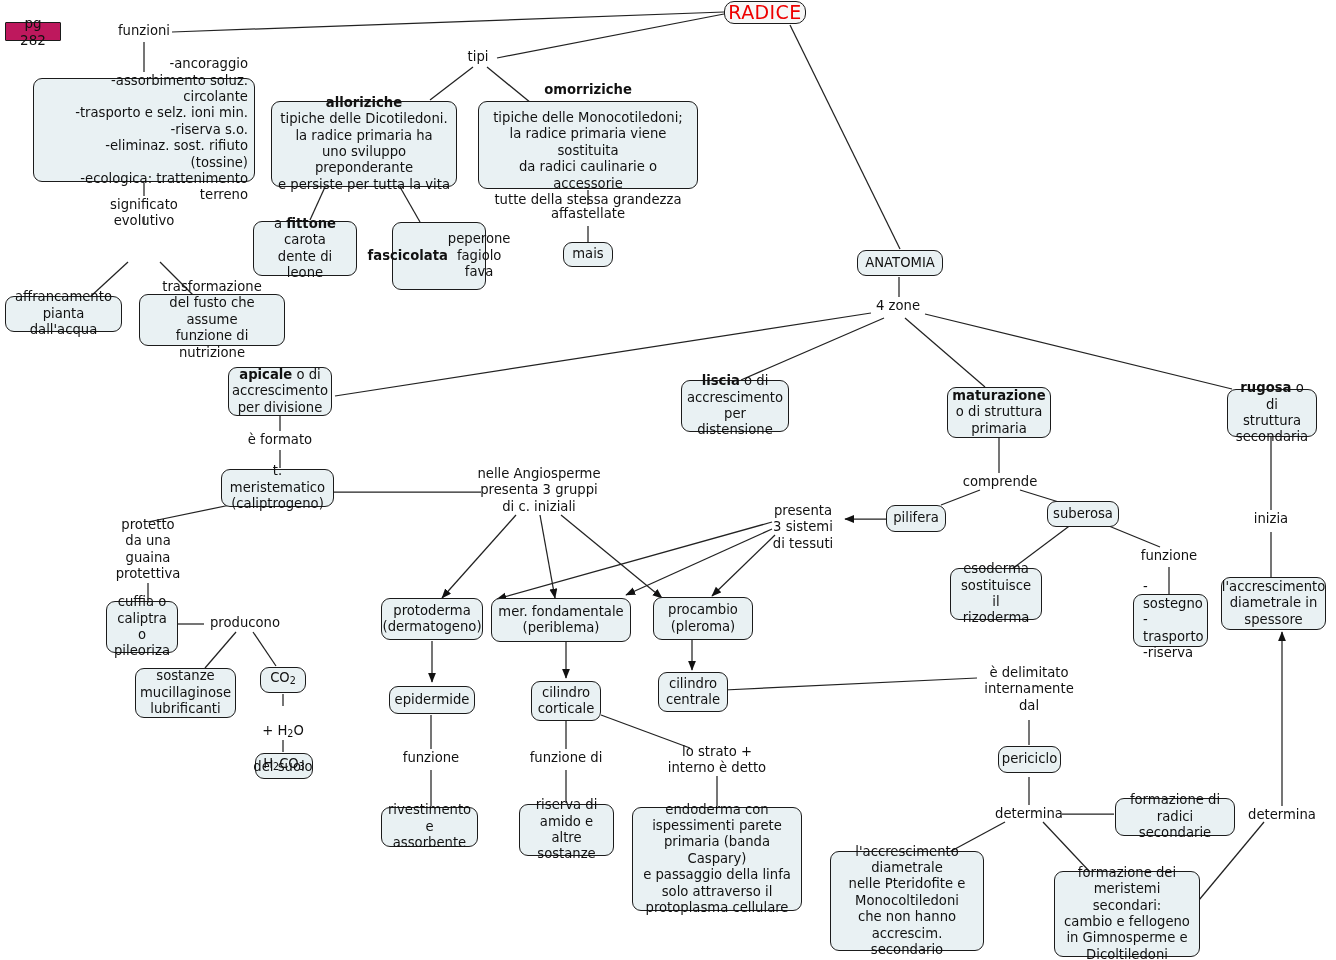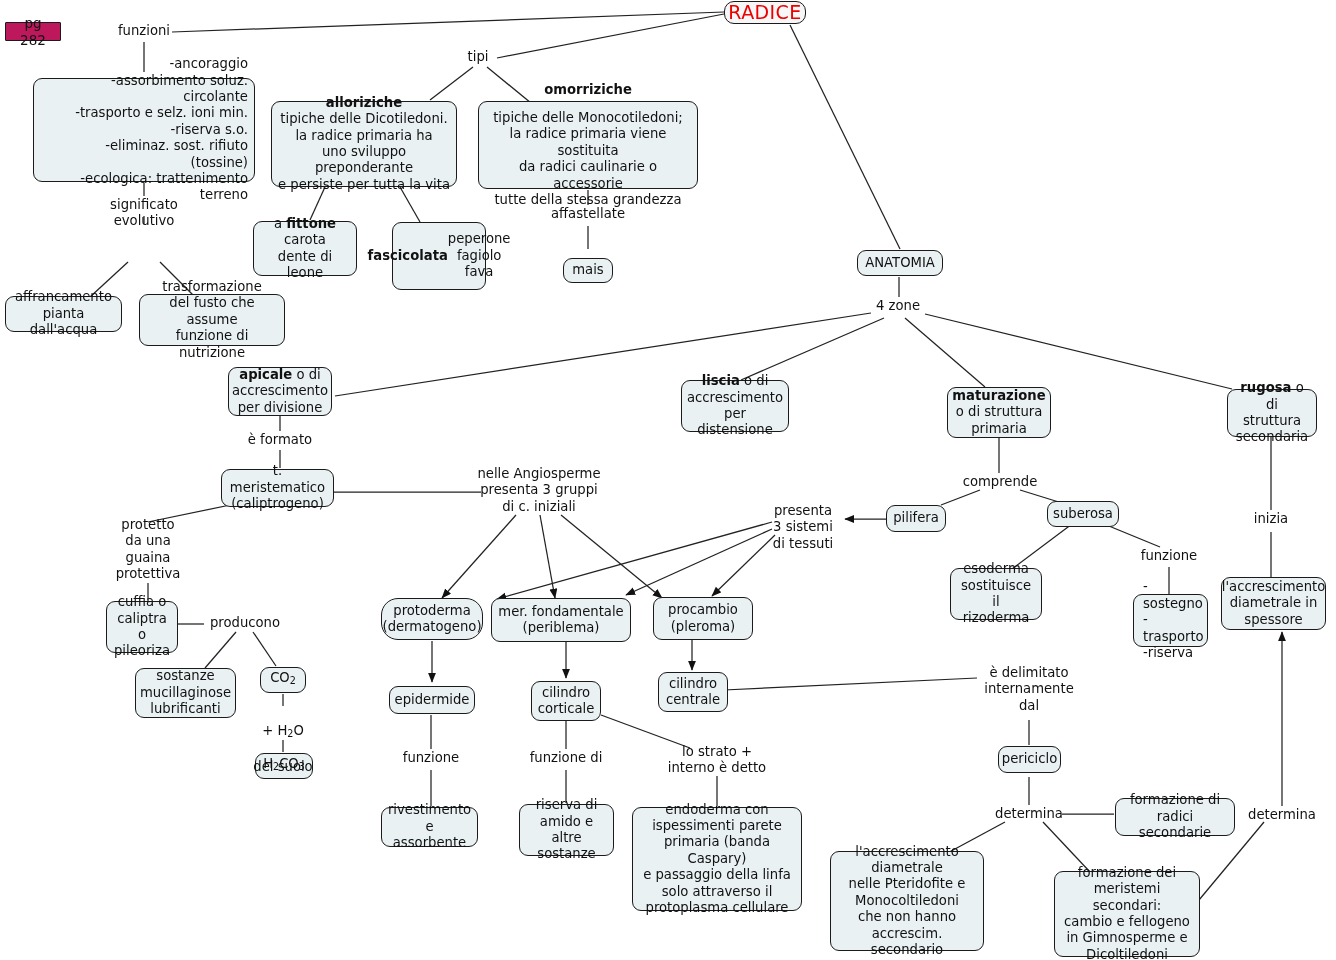--- a/index.html
+++ b/index.html
@@ -164,21 +164,21 @@
 dente di leone</span>
   </div>
 
   <div class="node" style="left:392px;top:222px;width:94px;height:68px;flex-direction:row;">
     <span style="font-weight:bold;">fascicolata</span>
     <span>peperone
 fagiolo
 fava</span>
   </div>
 
-  <div class="node" style="left:563px;top:258px;width:50px;height:25px;">mais</div>
+  <div class="node" style="left:563px;top:242px;width:50px;height:25px;">mais</div>
 
   <div class="node" style="left:5px;top:296px;width:117px;height:36px;">affrancamento
 pianta dall'acqua</div>
 
   <div class="node" style="left:139px;top:294px;width:146px;height:52px;">trasformazione
 del fusto che assume
 funzione di nutrizione</div>
 
   <div class="node" style="left:857px;top:250px;width:86px;height:26px;">ANATOMIA</div>
 
@@ -218,21 +218,21 @@
 lubrificanti</div>
 
   <div class="node" style="left:260px;top:667px;width:46px;height:26px;">
     <span>CO<sub>2</sub></span>
   </div>
 
   <div class="node" style="left:255px;top:753px;width:58px;height:26px;">
     <span>H<sub>2</sub>CO<sub>3</sub></span>
   </div>
 
-  <div class="node" style="left:381px;top:598px;width:102px;height:42px;border-radius:17px;">protoderma
+  <div class="node" style="left:381px;top:598px;width:102px;height:42px;">protoderma
 (dermatogeno)</div>
 
   <div class="node" style="left:491px;top:598px;width:140px;height:44px;">mer. fondamentale
 (periblema)</div>
 
   <div class="node" style="left:653px;top:597px;width:100px;height:43px;">procambio
 (pleroma)</div>
 
   <div class="node" style="left:389px;top:686px;width:86px;height:28px;">epidermide</div>
 

